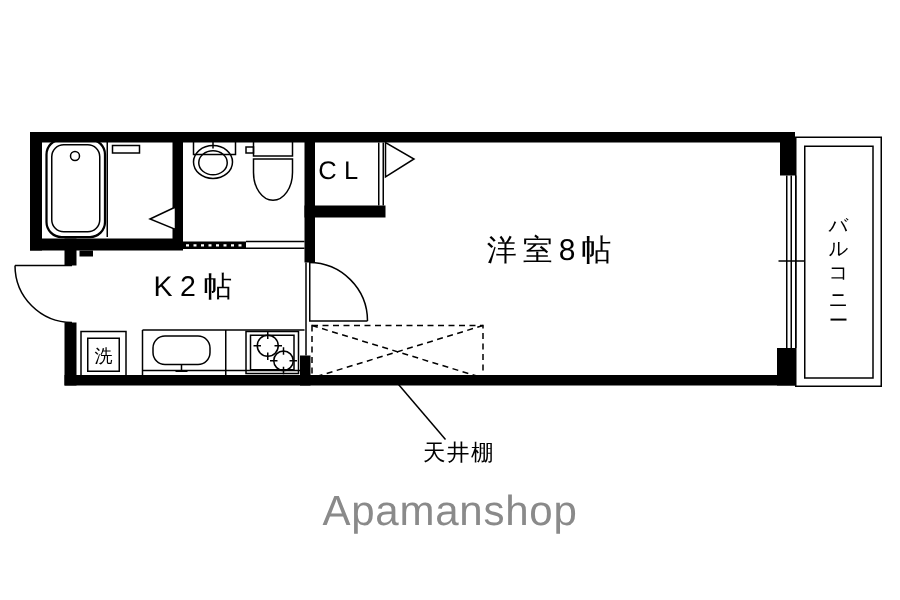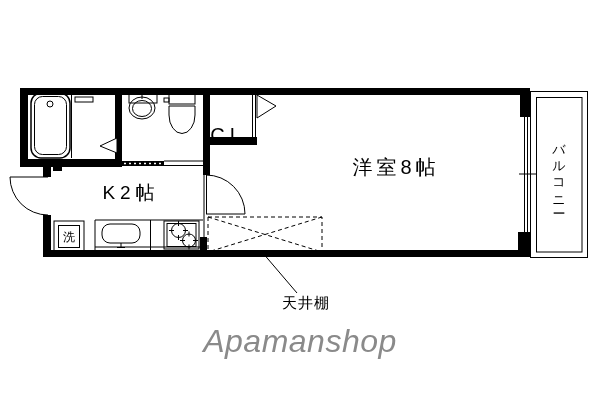--- a/index.html
+++ b/index.html
@@ -10,27 +10,27 @@
   #plan-svg{position:absolute;left:0;top:0;}
   .wall{fill:#000;stroke:none;}
   .ln{fill:none;stroke:#000;stroke-width:1;}
   .lnw{fill:#fff;stroke:#000;stroke-width:1;}
   .thick{stroke-width:1.5;}
   .dash{stroke-dasharray:4 3;}
   .lbl{
     position:absolute;transform:translate(-50%,-50%);
     color:#000;white-space:nowrap;line-height:1;
   }
-  .lbl-cl{font-size:20px;letter-spacing:5px;margin-top:21px;}
+  .lbl-cl{font-size:17px;letter-spacing:5px;}
   .lbl-kitchen{font-size:19px;letter-spacing:5px;}
   .lbl-room{font-size:20px;letter-spacing:4px;}
   .lbl-shelf{font-size:15px;letter-spacing:1px;text-align:right;}
   .lbl-laundry{font-size:12px;letter-spacing:0;}
   .lbl-balcony{font-size:13px;letter-spacing:3px;writing-mode:vertical-rl;text-orientation:upright;}
-  .lbl-logo{font-size:32px;letter-spacing:0.5px;color:#8a8a8a;font-style:italic;}
+  .lbl-logo{font-size:28px;letter-spacing:0.5px;color:#8a8a8a;}
 </style>
 </head>
 <body>
 
 <div id="stage">
   <svg id="plan-svg" width="600" height="400" viewBox="0 0 600 400">
 
     <g>
       <rect class="wall" x="20" y="88" width="510" height="7"></rect>
       <rect class="wall" x="20" y="88" width="8" height="79"></rect>
@@ -124,18 +124,18 @@
       <line class="ln" x1="527.5" y1="117" x2="527.5" y2="232"></line>
       <line class="ln" x1="530.5" y1="117" x2="530.5" y2="232"></line>
       <line class="ln" x1="519" y1="174" x2="536" y2="174"></line>
       <rect class="ln" x="530.5" y="91.5" width="57" height="166"></rect>
       <rect class="ln" x="536.5" y="97.5" width="45.5" height="154.5"></rect>
     </g>
   </svg>
 
   <div class="lbl lbl-cl" style="left:228px;top:114px;">CL</div>
   <div class="lbl lbl-kitchen" style="left:131px;top:192px;text-align:right;">K2帖</div>
-  <div class="lbl lbl-room" style="left:396px;top:167px;text-align:right;">洋室8帖</div>
+  <div class="lbl lbl-room" style="left:368px;top:167px;text-align:right;">洋室8帖</div>
   <div class="lbl lbl-balcony" style="left:559px;top:172px;">バルコニー</div>
   <div class="lbl lbl-shelf" style="left:306px;top:302px;">天井棚</div>
   <div class="lbl lbl-laundry" style="left:69px;top:237px;">洗</div>
   <div class="lbl lbl-logo" style="left: 300px; top: 341px; color: rgb(138, 138, 138);">Apamanshop</div>
 </div>
 
 </body></html>

